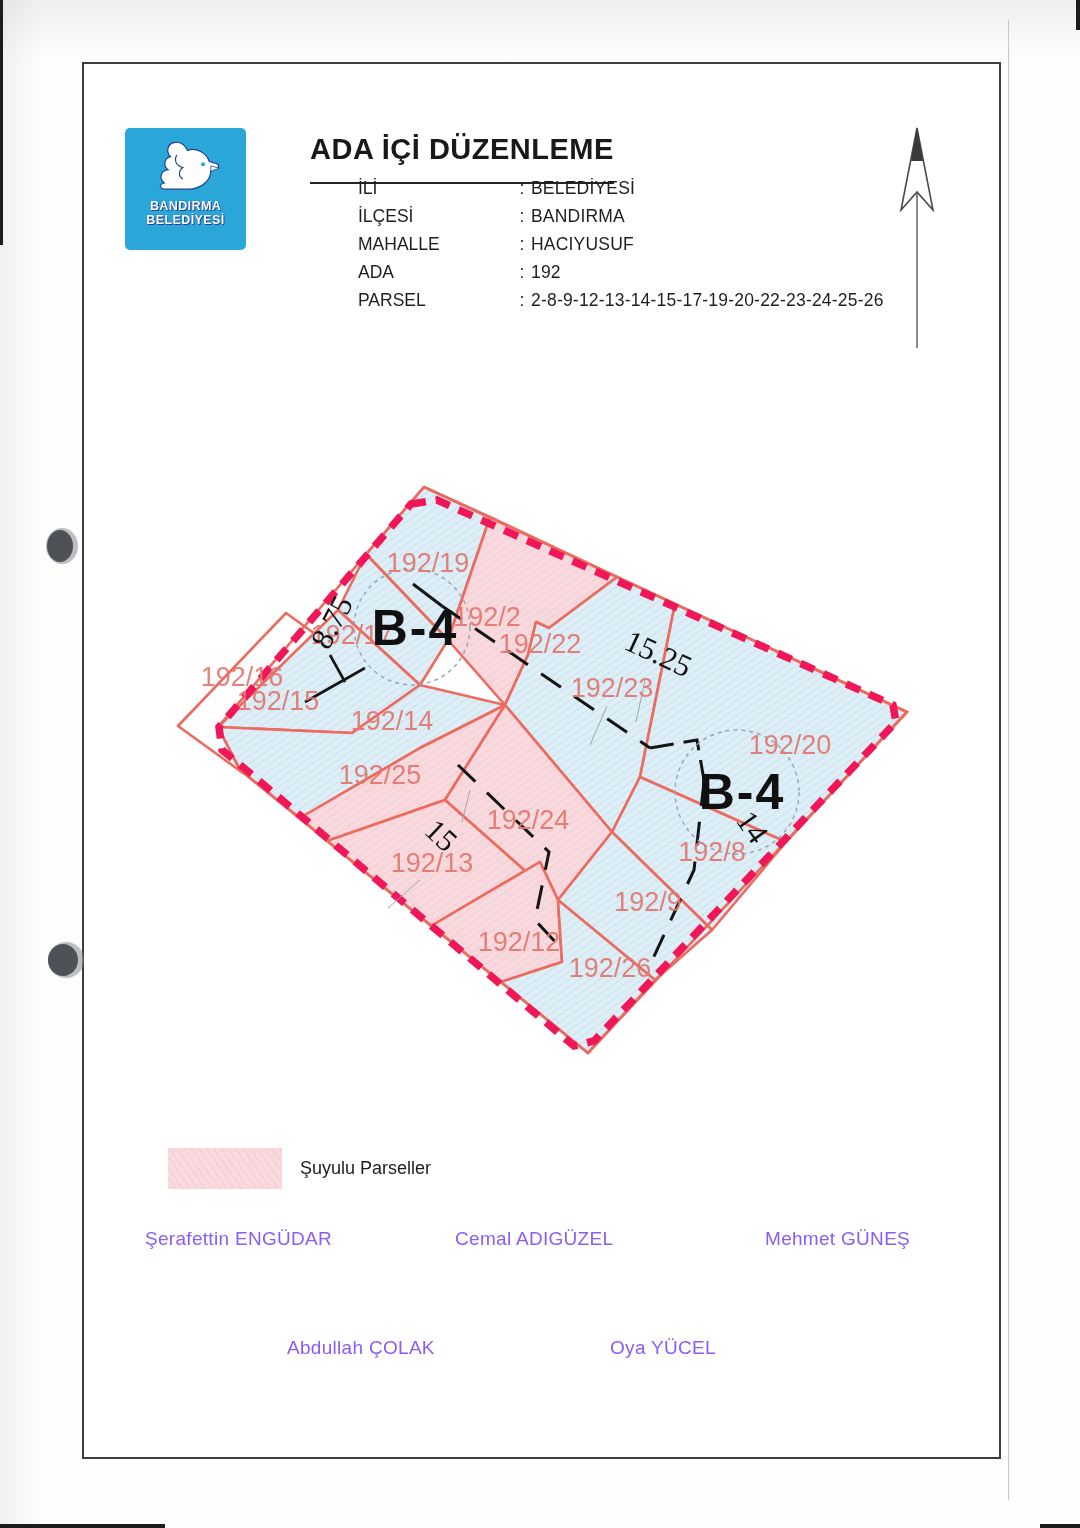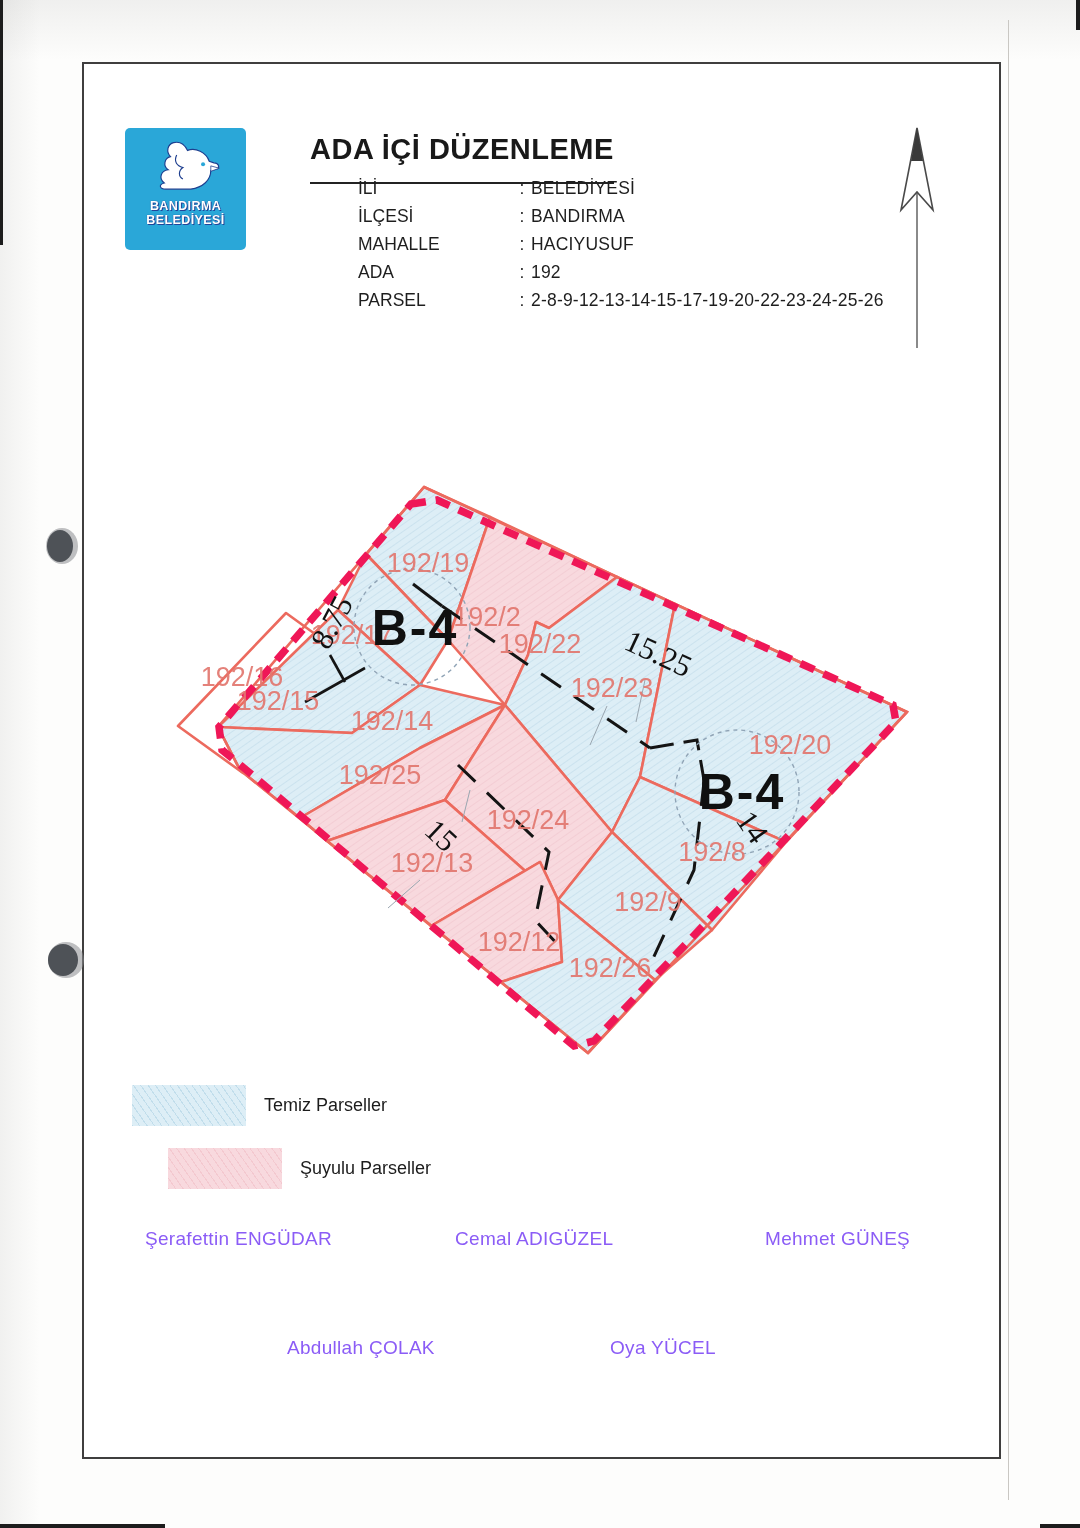--- a/index.html
+++ b/index.html
@@ -184,24 +184,20 @@
       </g>
 
     <g>
       <ellipse cx="62" cy="546" rx="16" ry="18" fill="#8a8d90" opacity=".55"></ellipse>
       <ellipse cx="60" cy="546" rx="13" ry="16" fill="#4e5257"></ellipse>
       <ellipse cx="66" cy="960" rx="18" ry="18" fill="#8a8d90" opacity=".55"></ellipse>
       <ellipse cx="63" cy="960" rx="15" ry="16" fill="#4e5257"></ellipse>
     </g>
   </svg>
 
-  <div class="legend-row" style="left:132px;top:1085px;">
-    <div class="swatch swatch-temiz"></div>
-    <div class="legend-label">Temiz Parseller</div>
-  </div>
   <div class="legend-row" style="left:132px;top:1148px;padding-left:36px;">
     <div class="swatch swatch-suyulu"></div>
     <div class="legend-label">Şuyulu Parseller</div>
   </div>
 
   <div class="sig" style="left:145px;top:1228px;">Şerafettin ENGÜDAR</div>
   <div class="sig" style="left:455px;top:1228px;text-align:right;">Cemal ADIGÜZEL</div>
   <div class="sig" style="left:765px;top:1228px;">Mehmet GÜNEŞ</div>
   <div class="sig" style="left:287px;top:1337px;">Abdullah ÇOLAK</div>
   <div class="sig" style="left:610px;top:1337px;">Oya YÜCEL</div>

